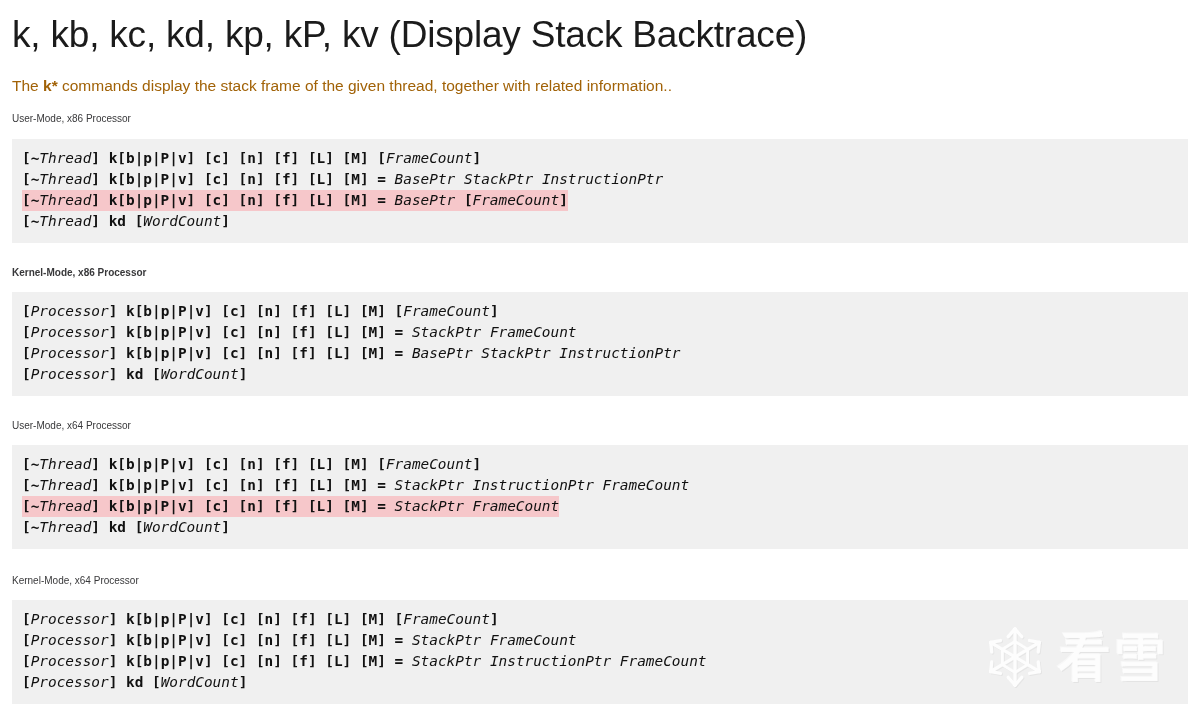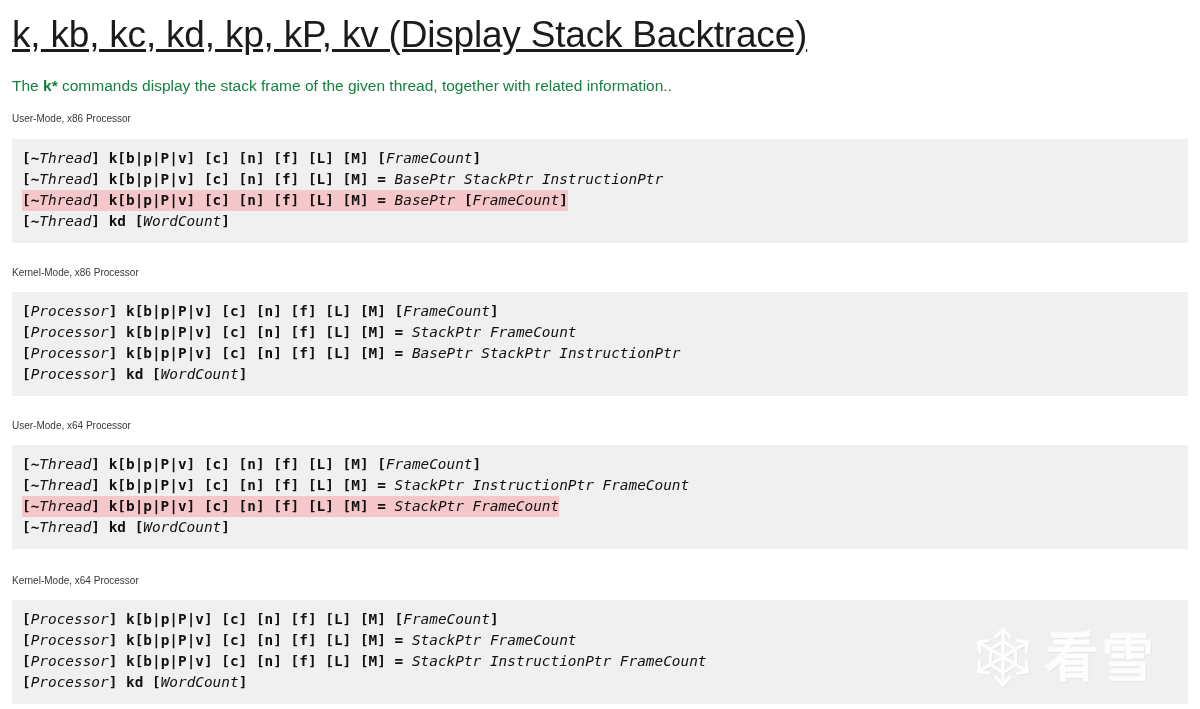--- a/index.html
+++ b/index.html
@@ -27,28 +27,27 @@
 
   
   .page-title {
     font-size: 37px;
     font-weight: 300;
     line-height: 1.15;
     color: #1b1b1b;
     margin: 14px 0 0 0;
     letter-spacing: -0.2px;
     white-space: nowrap;
-    text-decoration: underline;
   }
 
   
   .intro {
     font-size: 15.5px;
     line-height: 1.4;
-    color: #15803d;
+    color: #a16207;
     margin: 18px 0 16px 0;
   }
   .intro b { font-weight: 700; }
 
   
   .section-caption {
     font-size: 10px;
     line-height: 1.4;
     color: #38383a;
     margin: 11px 0 0 0;
@@ -74,28 +73,28 @@
     width: fit-content;
   }
   .code-line.hl {
     background: #f6c7ca;
   }
   .code-line .b  { font-weight: 700; font-style: normal; }
   .code-line .i  { font-weight: 400; font-style: italic; }
 
   
   #block-0 { margin-top: 13px; }
-  #cap-1   { margin-top: 23px; }
+  #cap-1   { margin-top: 23px; font-weight: bold; }
   #cap-2   { margin-top: 23px; }
   #cap-3   { margin-top: 25px; }
 
   
   .watermark {
     position: absolute;
-    right: 44px;
+    right: 32px;
     bottom: 16px;
     display: flex;
     align-items: center;
     gap: 12px;
     pointer-events: none;
     opacity: 0.92;
     user-select: none;
   }
   .watermark svg { display: block; }
   .watermark-text {

